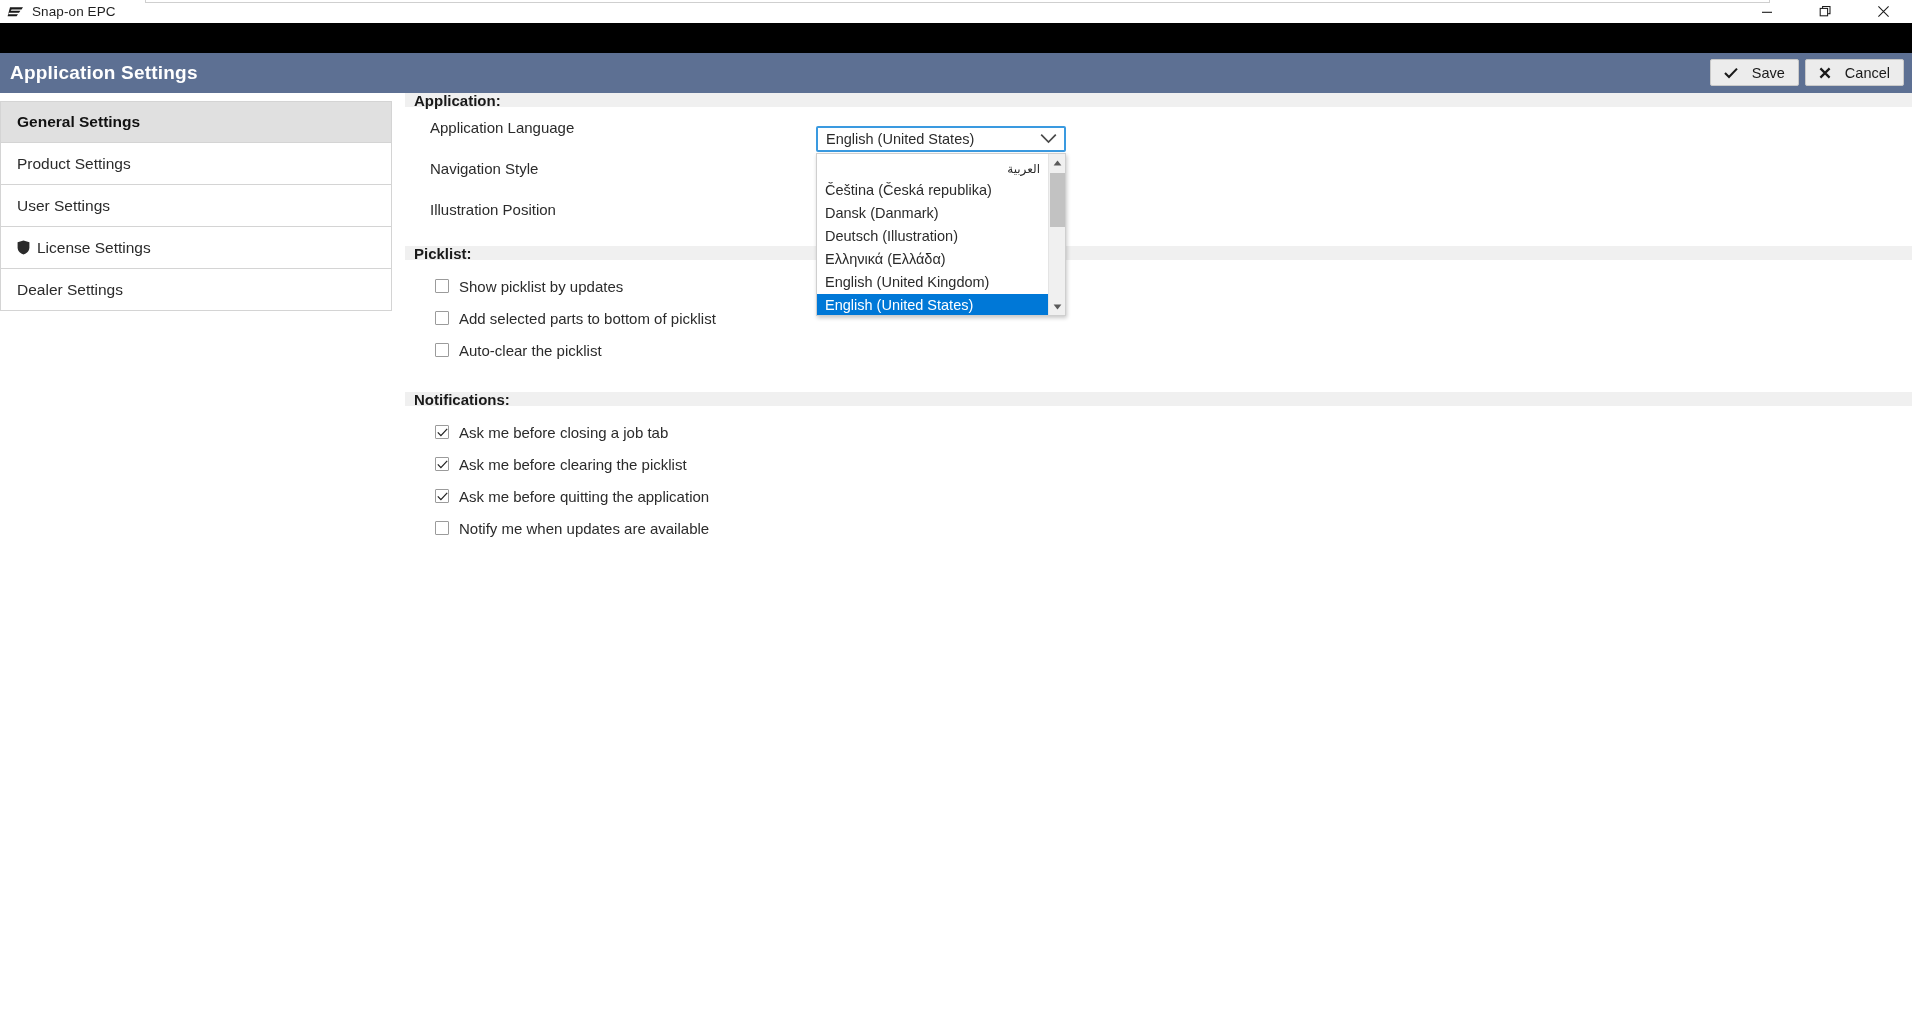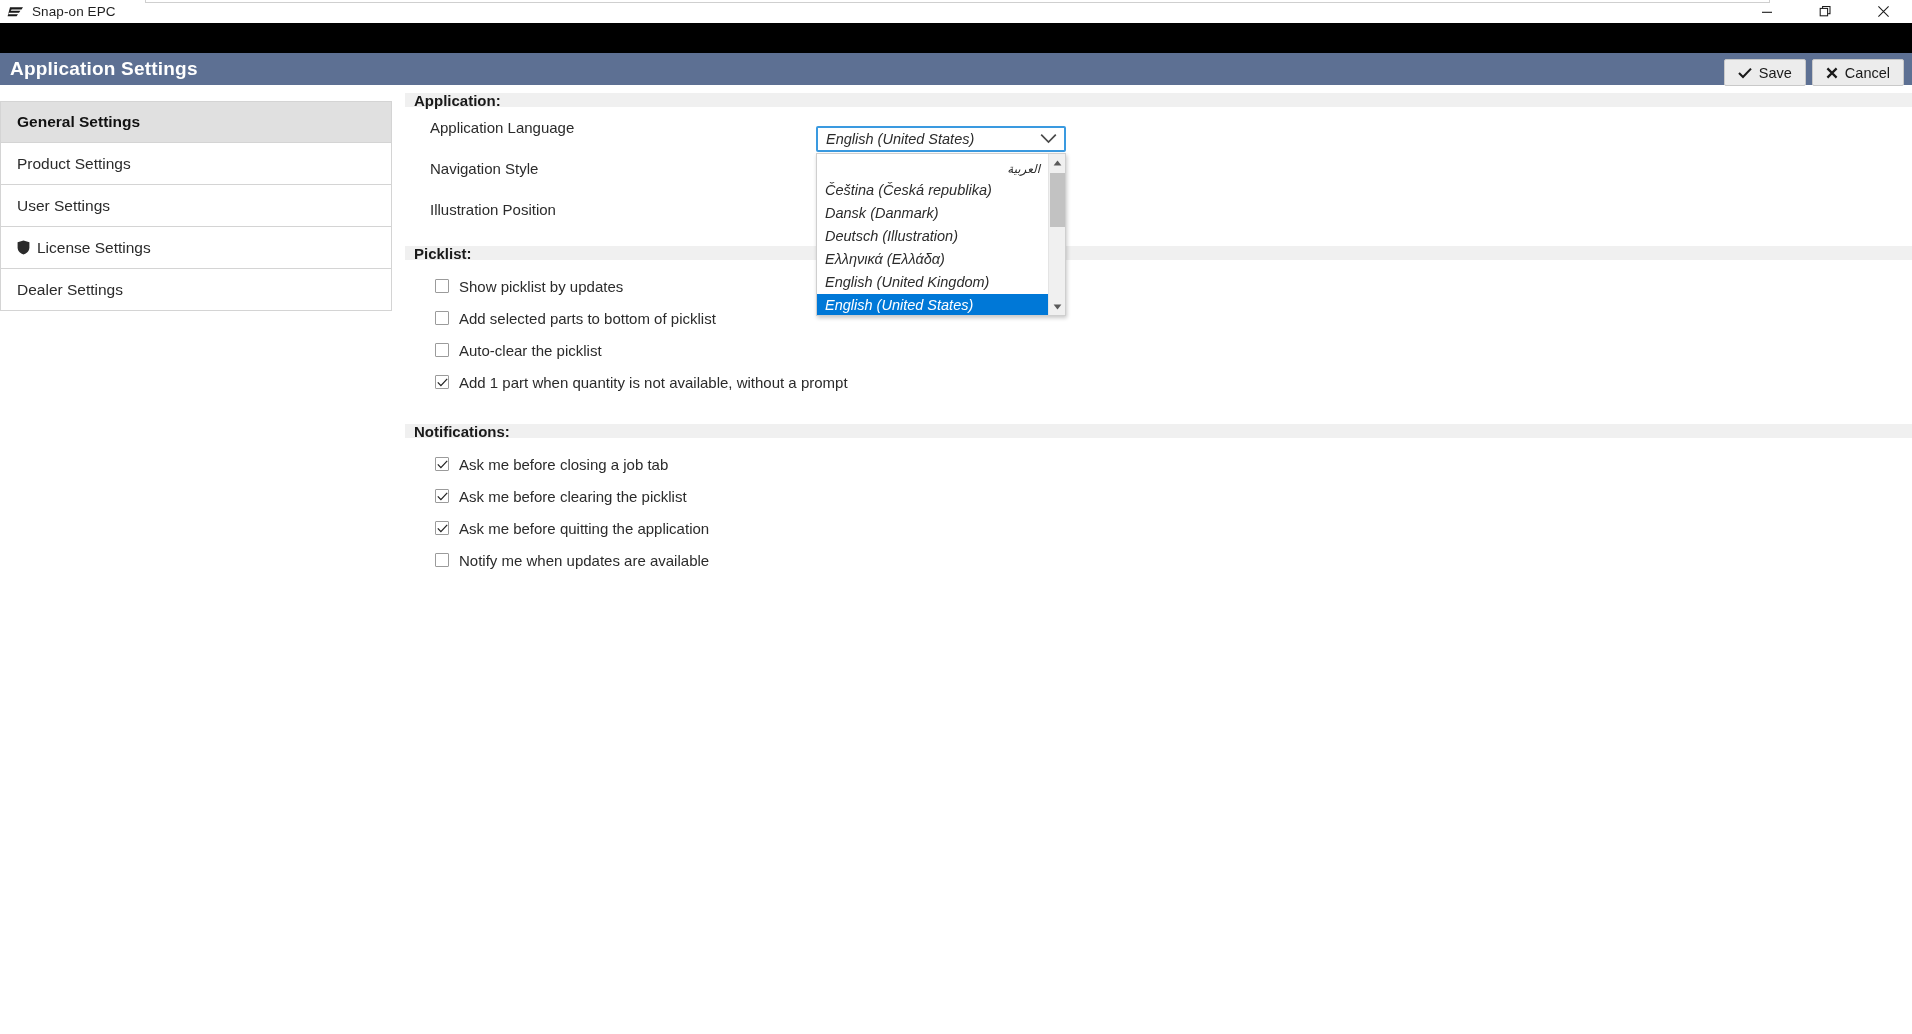--- a/index.html
+++ b/index.html
@@ -35,35 +35,35 @@
   .winbtn svg { display: block; }
 
   
   .blackband {
     position: absolute; top: 23px; left: 0; width: 1912px; height: 30px;
     background: #000000;
   }
 
   
   .appheader {
-    position: absolute; top: 53px; left: 0; width: 1912px; height: 32px;
+    position: absolute; top: 53px; left: 0; width: 1912px; height: 40px;
     background: #5d7093;
     display: flex; align-items: center;
   }
   .appheader-title {
     color: #ffffff; font-size: 19px; font-weight: bold;
     padding-left: 10px; letter-spacing: .2px;
   }
   .appheader-actions {
     position: absolute; right: 8px; top: 6px; display: flex; gap: 6px;
   }
   .hdrbtn {
     height: 27px; min-width: 78px; padding: 0 13px;
     background: #ececec; border: 1px solid #c9c9c9; border-radius: 2px;
-    display: flex; align-items: center; justify-content: center; gap: 7px;
+    display: flex; align-items: center; justify-content: center; gap: 14px;
     font-size: 14.5px; color: #1a1a1a; cursor: pointer;
   }
   .hdrbtn svg { display: block; }
 
   
   .content { position: absolute; top: 93px; left: 0; width: 1912px; height: 941px; background: #fff; }
 
   
   .sidebar {
     position: absolute; left: 0; top: 8px; width: 392px;
@@ -95,21 +95,21 @@
     border-radius: 1px; display: flex; align-items: center; justify-content: center;
     flex: 0 0 auto;
   }
   .chk svg { display: block; }
   .chk-label { font-size: 15px; color: #2b2b2b; }
 
   .spacer-sm { height: 16px; }
   .spacer-md { height: 26px; }
 
   
-  .combo-wrap { position: absolute; left: 411px; top: 19px; font-style: italic; }
+  .combo-wrap { position: absolute; left: 411px; top: 19px; }
   .combo {
     width: 250px; height: 26px; background: #ffffff;
     border: 2px solid #3a9ae0; border-radius: 2px;
     display: flex; align-items: center; justify-content: space-between;
     padding: 0 7px 0 8px; cursor: pointer;
   }
   .combo-value { font-size: 14.5px; color: #2b2b2b; }
   .combo-caret { display: block; }
 
   .combo-list {
@@ -293,28 +293,20 @@
         <span class="chk-label">Show picklist by updates</span>
       </div>
       <div class="chk-row">
         <span class="chk"></span>
         <span class="chk-label">Add selected parts to bottom of picklist</span>
       </div>
       <div class="chk-row">
         <span class="chk"></span>
         <span class="chk-label">Auto-clear the picklist</span>
       </div>
-      <div class="chk-row">
-        <span class="chk">
-          <svg width="11" height="9" viewBox="0 0 11 9">
-              <path d="M0.8 4.4 L3.9 7.6 L10.2 0.9" fill="none" stroke="#222" stroke-width="1.25"></path>
-            </svg>
-        </span>
-        <span class="chk-label">Add 1 part when quantity is not available, without a prompt</span>
-      </div>
     </div>
 
     <div class="spacer-md"></div>
 
     <div class="section-head">
       <span>Notifications:</span>
     </div>
     <div style="padding-top:10px;">
       <div class="chk-row">
         <span class="chk">

